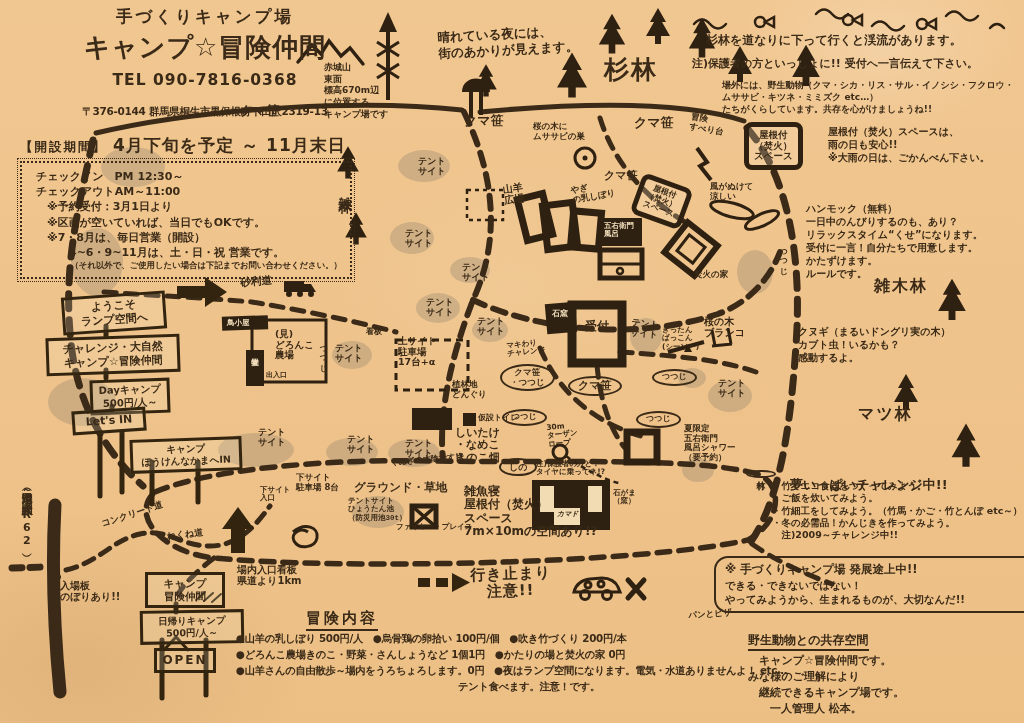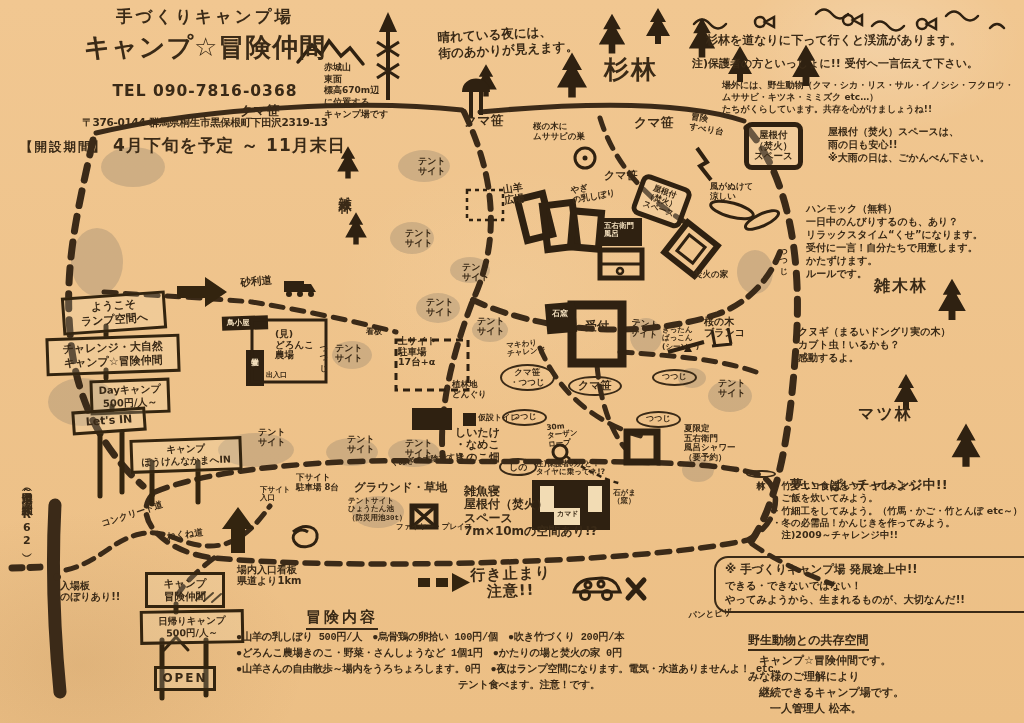--- a/index.html
+++ b/index.html
@@ -18,33 +18,33 @@
   .map-label.roofbox{border:5px solid #2f2111;border-radius:8px;padding:3px 5px;text-align:center;
     background:rgba(247,227,190,.25);}
   .map-label.onblack{color:#f2debc;}
   .map-label.vertical{writing-mode:vertical-rl;text-orientation:upright;}
   .map-label.forest{font-weight:900;letter-spacing:2px;}
   .map-label.big{font-weight:900;letter-spacing:1px;}
   .note{position:absolute;white-space:pre-line;line-height:1.3;z-index:2;}
   .hdr{position:absolute;left:52px;top:6px;width:306px;text-align:center;z-index:2;}
   .hdr .sub{font-size:16.5px;letter-spacing:3px;}
   .hdr .ttl{font-size:26px;font-weight:900;letter-spacing:1px;margin-top:2px;}
-  .hdr .tel{font-size:15.5px;letter-spacing:1px;margin-top:17px;}
+  .hdr .tel{font-size:15.5px;letter-spacing:1px;margin-top:6px;}
   .hdr .adr{font-size:10.5px;margin-top:16px;letter-spacing:-.3px;}
   .sched{position:absolute;left:20px;top:134px;width:332px;z-index:2;}
   .sched .row{display:flex;align-items:baseline;gap:6px;}
   .sched .h{font-size:12.5px;font-weight:900;letter-spacing:2px;}
   .sched .p{font-size:17px;font-weight:900;letter-spacing:1px;}
   .sched .box{border:2px dotted #3a2a17;outline:1px dotted #3a2a17;outline-offset:2px;
     margin-top:4px;padding:6px 8px 5px 14px;}
   .sched .box div{font-size:11px;line-height:1.38;white-space:pre-line;}
   .sched .box div:last-child{font-size:8.4px;text-align:right;}
   .sign{position:absolute;border:3.5px solid #33240f;padding:2px 5px;text-align:center;
     white-space:pre-line;font-weight:800;line-height:1.25;z-index:2;background:rgba(247,228,193,.2);}
-  .menu{position:absolute;left:236px;top:608px;width:586px;z-index:2;font-family:Liberation Mono, monospace;}
+  .menu{position:absolute;left:236px;top:608px;width:586px;z-index:2;}
   .menu .mh{display:inline-block;margin-left:70px;font-size:15px;font-weight:900;
     letter-spacing:3px;border-bottom:2.5px solid #3a2a17;padding-bottom:1px;}
   .menu .ml div{font-size:10.3px;line-height:1.55;letter-spacing:-.3px;}
   .menu .ml div:last-child{text-align:center;}
   .devbox{position:absolute;left:714px;top:556px;width:304px;border:2.5px solid #3a2a17;
     border-radius:14px;padding:4px 9px;z-index:2;}
   .devbox .t{font-size:11.5px;font-weight:900;}
   .devbox .b{font-size:10.3px;white-space:pre-line;line-height:1.35;margin-top:2px;}
   .closing{position:absolute;left:748px;top:629px;width:272px;z-index:2;}
   .closing .t{display:inline-block;font-size:12px;font-weight:900;border-bottom:2px solid #3a2a17;}
@@ -233,20 +233,29 @@
 東面
 標高670m辺
 に位置する
 キャンプ場です</div>
 
   <div class="sched">
     <div class="row">
       <span class="h">【開設期間】</span>
       <span class="p">4月下旬を予定 ～ 11月末日</span>
     </div>
+    <div class="box">
+        <div>チェックイン　PM 12:30～</div>
+        <div>チェックアウトAM～11:00</div>
+        <div>　※予約受付：3月1日より</div>
+        <div>　※区画が空いていれば、当日でもOKです。</div>
+        <div>　※7・8月は、毎日営業（開設）</div>
+        <div>　　　4~6・9~11月は、土・日・祝 営業です。</div>
+        <div>（それ以外で、ご使用したい場合は下記までお問い合わせください。）</div>
+      </div>
   </div>
 
   <div class="note" style="left:438px;top:26px;font-size:12.5px;transform:rotate(-3deg);">晴れている夜には、
 街のあかりが見えます。</div>
   <div class="note" style="left:706px;top:33px;font-size:12px;">杉林を道なりに下って行くと渓流があります。</div>
   <div class="note" style="left:692px;top:57px;font-size:11px;">注)保護者の方といっしょに!! 受付へ一言伝えて下さい。</div>
   <div class="note" style="left:722px;top:79px;font-size:9px;line-height:1.35;">場外には、野生動物（クマ・シカ・リス・サル・イノシシ・フクロウ・
 ムササビ・キツネ・ミミズク etc…）
 たちがくらしています。共存を心がけましょうね!!</div>
   <div class="note" style="left:828px;top:125px;font-size:10px;">屋根付（焚火）スペースは、
@@ -276,21 +285,21 @@
 キャンプ☆冒険仲間</div>
   <div class="sign" style="left:90px;top:379px;width:64px;font-size:10px;transform:rotate(-2deg);">Dayキャンプ
 500円/人～</div>
   <div class="sign" style="left:72px;top:409px;width:58px;font-size:11px;transform:rotate(-4deg);">Let's IN</div>
   <div class="sign" style="left:130px;top:438px;width:96px;font-size:9.5px;transform:rotate(-2deg);">キャンプ
 ぼうけんなかまへIN</div>
   <div class="sign" style="left:145px;top:572px;width:64px;font-size:10.5px;">キャンプ
 冒険仲間</div>
   <div class="sign" style="left:140px;top:610px;width:88px;font-size:9.5px;transform:rotate(-1deg);">日帰りキャンプ
 500円/人～</div>
-  <div class="sign" style="left:154px;top:648px;width:46px;font-size:12px;letter-spacing:2px;margin-top:18px;">OPEN</div>
+  <div class="sign" style="left:154px;top:648px;width:46px;font-size:12px;letter-spacing:2px;">OPEN</div>
 
   <div class="overlay">
       <div class="map-label" style="left: 240px; top: 104px; font-size: 13px;">クマ笹</div>
       <div class="map-label" style="left: 464px; top: 114px; font-size: 13px;">クマ笹</div>
       <div class="map-label" style="left: 634px; top: 116px; font-size: 13px;">クマ笹</div>
       <div class="map-label" style="left: 533px; top: 122px; font-size: 8.5px;">桜の木に
 ムササビの巣</div>
       <div class="map-label" style="left: 692px; top: 112px; font-size: 8.5px; transform: rotate(10deg);">冒険
 すべり台</div>
       <div class="map-label roofbox" style="left: 744px; top: 122px; font-size: 9.5px;">屋根付
@@ -373,21 +382,21 @@
 駐車場 8台</div>
       <div class="map-label" style="left: 354px; top: 481px; font-size: 11.5px;">グラウンド・草地</div>
       <div class="map-label" style="left: 348px; top: 497px; font-size: 7.5px; font-family: Liberation Mono, monospace;">テントサイト
 ひょうたん池
 （防災用池30t）</div>
       <div class="map-label" style="left: 396px; top: 523px; font-size: 7.5px;">ファイヤー・プレイス</div>
       <div class="map-label" style="left: 464px; top: 485px; font-size: 12px;">雑魚寝
 屋根付（焚火）
 スペース
 7m×10mの空間あり!?</div>
-      <div class="map-label" style="left: 557px; top: 511px; font-size: 7px;">カマド</div>
+      <div class="map-label" style="left: 557px; top: 511px; font-size: 7px; font-style: italic;">カマド</div>
       <div class="map-label" style="left: 613px; top: 489px; font-size: 7.5px;">石がま
 （窯）</div>
       <div class="map-label oval vertical" style="left: 746px; top: 470px; font-size: 9px;">竹林</div>
       <div class="map-label" style="left: 390px; top: 459px; font-size: 8px; transform: rotate(-5deg);">くぬぎの木陰です!?</div>
       <div class="map-label" style="left: 240px; top: 277px; font-size: 10.5px; transform: rotate(-5deg);">砂利道</div>
       <div class="map-label onblack" style="left: 227px; top: 319px; font-size: 7.5px;">鳥小屋</div>
       <div class="map-label onblack vertical" style="left: 250px; top: 352px; font-size: 7.5px;">物置</div>
       <div class="map-label" style="left: 275px; top: 329px; font-size: 9.5px;">(見)
 どろんこ
 農場</div>

